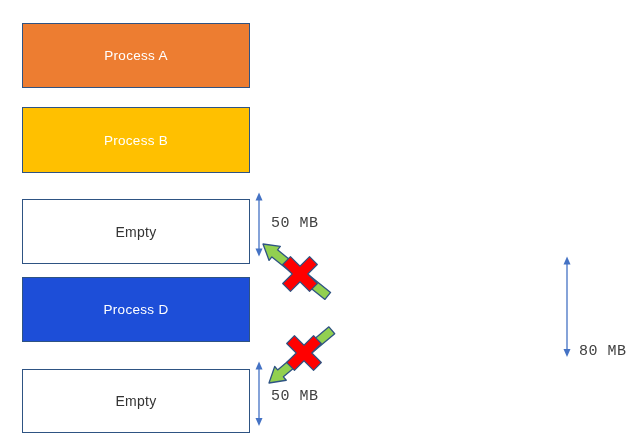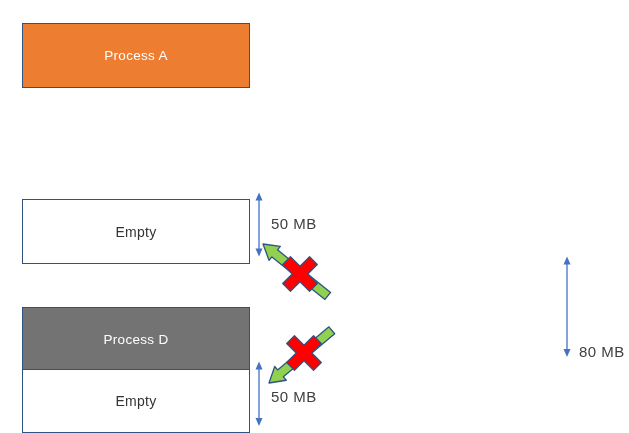--- a/index.html
+++ b/index.html
@@ -25,50 +25,54 @@
     justify-content: center;
     font-size: 13.5px;
     letter-spacing: 0.3px;
   }
   .block.process { color: #ffffff; }
   .block.empty   { color: #333333; border-width: 1.3px; font-size: 14px; margin-top: 7px; }
 
   .block-a { left: 22px;  top: 23px;  width: 228px; height: 65px;  background: #ED7D31; }
   .block-b { left: 22px;  top: 107px; width: 228px; height: 66px;  background: #FFC000; }
   .block-e1{ left: 22px;  top: 192px; width: 228px; height: 65px;  background: #ffffff; }
-  .block-d { left: 22px;  top: 277px; width: 228px; height: 65px;  background: #737373; margin-top: 30px; }
+  .block-d { left: 22px;  top: 277px; width: 228px; height: 65px;  background: #1d4ed8; }
   .block-e2{ left: 22px;  top: 362px; width: 228px; height: 64px;  background: #ffffff; }
   .block-c { left: 328px; top: 253px; width: 227px; height: 104px; background: #92D050; color:#ffffff; }
 
   .measure-label {
     position: absolute;
     font-size: 15px;
     color: #404040;
     white-space: nowrap;
     letter-spacing: 0.5px;
+    font-family: Liberation Mono, monospace;
   }
   .label-50-top    { left: 271px; top: 215px; }
   .label-50-bottom { left: 271px; top: 388px; }
   .label-80        { left: 579px; top: 303px; margin-top: 40px; }
 
   svg.overlay {
     position: absolute;
     left: 0; top: 0;
     width: 629px;
     height: 433px;
     pointer-events: none;
   }
 </style>
 </head>
 <body>
 
 <div class="canvas">
 
   <div class="block process block-a">
     <span>Process A</span>
+  </div>
+  <div class="block process block-b">
+    <span>Process B</span>
   </div>
   <div class="block empty block-e1">
     <span>Empty</span>
   </div>
   <div class="block process block-d">
     <span>Process D</span>
   </div>
   <div class="block empty block-e2">
     <span>Empty</span>
   </div>

